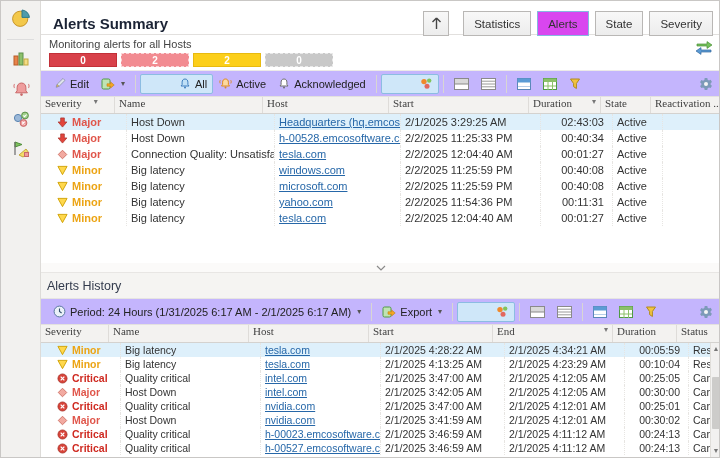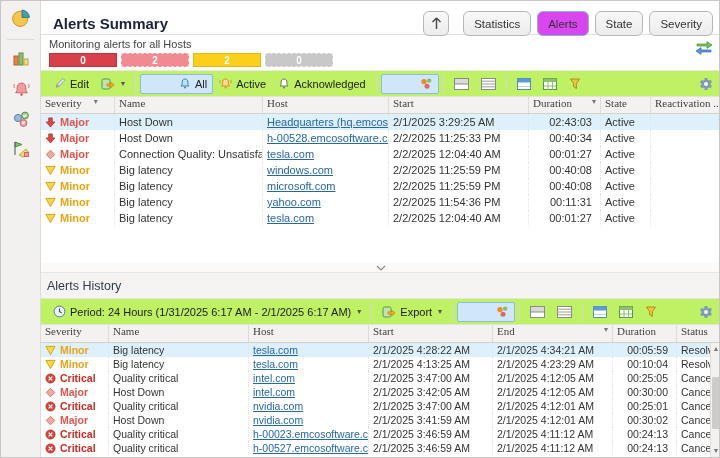--- a/index.html
+++ b/index.html
@@ -12,51 +12,51 @@
   .side-ico { width:40px; height:30px; display:flex; align-items:center; justify-content:center; cursor:pointer; }
   .side-div { height:1px; background:#ddd; margin:4px 6px; }
 
   
   #main { position:absolute; left:40px; top:0; width:680px; height:458px; }
 
   
   #titlebar { height:34px; display:flex; align-items:center; padding:12px 8px 0 12px; border-bottom:1px solid #e2e0de; background:#fff; }
   #page-title { font-size:15px; font-weight:bold; color:#1b2335; flex:0 0 auto; }
   #titlebar .spacer { flex:1; }
-  .tbtn { height:25px; padding:0 10px; margin-left:6px; background:linear-gradient(#f8f8f8,#ececec); border:1px solid #b9b7b5; border-radius:6px; font-size:11.5px; color:#333; display:flex; align-items:center; cursor:pointer; }
+  .tbtn { height:25px; padding:0 10px; margin-left:6px; background:linear-gradient(#f8f8f8,#ececec); border:1px solid #b9b7b5; border-radius:0; font-size:11.5px; color:#333; display:flex; align-items:center; cursor:pointer; }
   .tbtn.active { background:#d946ef; border-color:#85b8e0; }
   .upbtn { width:26px; justify-content:center; padding:0; margin-right:8px; }
 
   
   #monitorbar { height:36px; padding:3px 8px 0 8px; position:relative; border-bottom:1px solid #eceae8; }
   #monitor-label { color:#444; margin-bottom:3px; }
   #badges { display:flex; gap:4px; }
   .badge { width:68px; height:14px; line-height:14px; text-align:center; color:#fff; font-weight:bold; font-size:10px; }
   .badge.b0 { background:#d8414a; border:1px solid #c23038; }
   .badge.b1 { background:#f28b91; border:1px dashed #fbd3d6; }
   .badge.b2 { background:#fccf1b; border:1px solid #e8ba10; }
   .badge.b3 { background:#c8c8c8; border:1px dashed #e9e9e9; }
   #sync-btn { position:absolute; right:6px; top:4px; width:20px; height:20px; cursor:pointer; }
 
   
-  .toolbar { height:26px; display:flex; align-items:center; padding:0 6px; background:#bef264; border-bottom:1px solid #e3e1df; position:relative; }
+  .toolbar { height:26px; display:flex; align-items:center; padding:0 6px; background:#c4b5fd; border-bottom:1px solid #e3e1df; position:relative; }
   .flatbtn { display:flex; align-items:center; gap:4px; height:20px; padding:0 5px; border:1px solid transparent; border-radius:2px; cursor:pointer; color:#222; }
   .flatbtn.on { background:#cfe7f9; border-color:#8cbce2;padding-left:38px; }
   .sep { width:1px; height:18px; background:#d8d6d3; margin:0 4px; }
   .caret { font-size:8px; color:#555; margin-left:2px; }
   .gear { position:absolute; right:8px; top:6px; cursor:pointer; }
 
   
   .thead { display:flex; background:#f3f2f0; border-bottom:1px solid #d4d2cf; color:#3f3f3f; }
   .thead .hc { display:flex; align-items:flex-start; padding:0 4px; border-right:1px solid #dedcd9; overflow:hidden; white-space:nowrap; cursor:pointer;font-family:Liberation Serif, serif; }
   .thead .hc:last-child { border-right:none; }
   .hc .sort { margin-left:auto; font-size:8px; color:#777; }
   .hc .sortin { margin-left:12px; font-size:8px; color:#777; }
 
-  .trow { display:flex; background:#fff; cursor:pointer; }
+  .trow { display:flex; background:#fff; cursor:pointer;padding-left:12px; }
   .trow.selected { background:#def0fb; }
   .trow .cell { padding:0 4px; display:flex; align-items:center; border-right:1px dotted #e7e5e2; overflow:hidden; white-space:nowrap; }
   .trow .cell:last-child { border-right:none; }
   .num { justify-content:flex-end; padding-right:8px !important; }
   a.hostlink { color:#2667a8; text-decoration:underline; cursor:pointer; }
   .sevtext { font-weight:bold; margin-left:4px; }
   .sev-Major { color:#e0564b; }
   .sev-Minor { color:#eca414; }
   .sev-Critical { color:#cf2a21; }
 

